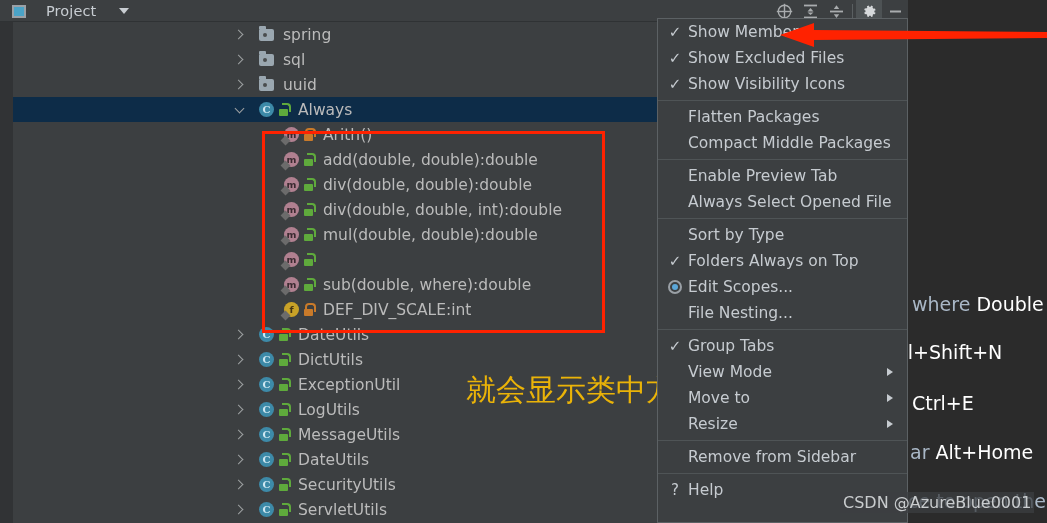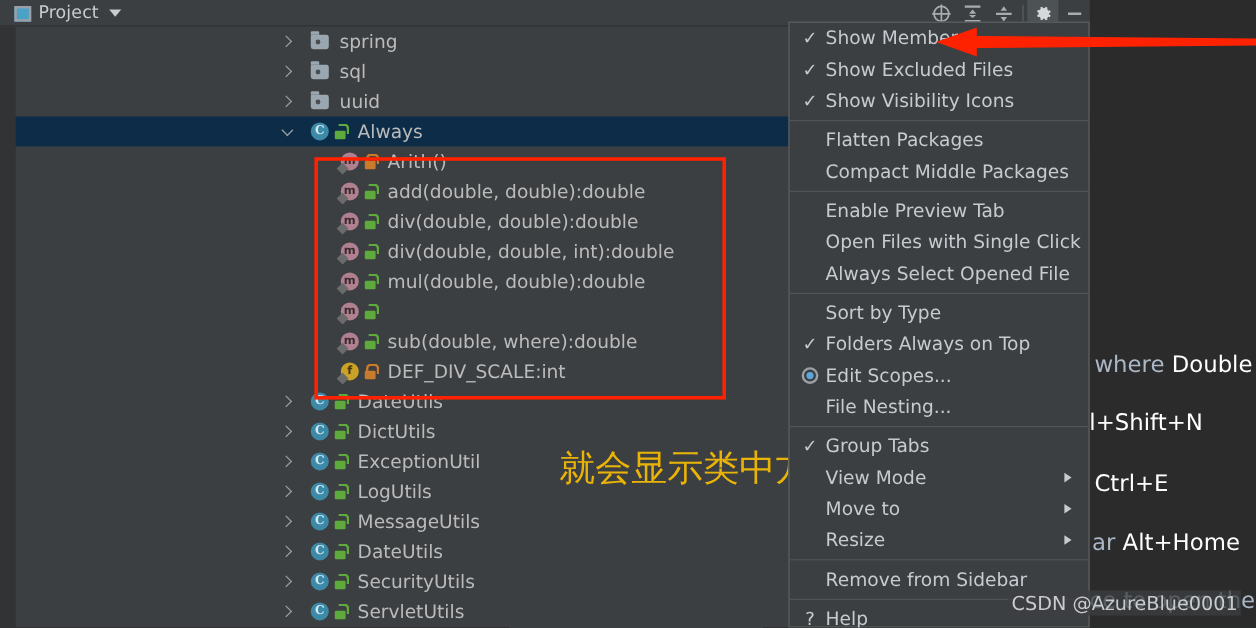--- a/index.html
+++ b/index.html
@@ -31,21 +31,21 @@
   }
   .toolwin-gutter {
     position: absolute; left: 0; top: 22px; width: 13px; height: 501px;
     background: #313335;
   }
   .toolwin-header {
     position: absolute; left: 0; top: 0; width: 908px; height: 22px;
     background: #3c3f41;
     border-bottom: 1px solid #2f3234;
   }
-  .th-left { position: absolute; left: 12px; top: 0; height: 22px; display: flex; align-items: center; gap: 6px; }
+  .th-left { position: absolute; left: 12px; top: 0; height: 22px; display: flex; align-items: center; gap: 20px; }
   .proj-swatch {
     width: 14px; height: 13px; border: 2px solid #9aa0a6; background: #4aa3c7;
     display: inline-block;
   }
   .th-title { color: #c8cdd2; font-size: 14.5px; letter-spacing: .1px; }
   .caret-down {
     width: 0; height: 0; border-left: 5px solid transparent; border-right: 5px solid transparent;
     border-top: 6px solid #c8cdd2; margin-left: 3px;
   }
   .th-right { position: absolute; right: 0; top: 0; height: 22px; display: flex; align-items: center; }
@@ -428,23 +428,20 @@
         <span class="mi-label">Flatten Packages</span>
       </div>
       <div class="mi">
         <span class="mi-label">Compact Middle Packages</span>
       </div>
       <div class="msep"></div>
       <div class="mi">
         <span class="mi-label">Enable Preview Tab</span>
       </div>
       <div class="mi">
-        <span class="mi-label">Open Files with Single Click</span>
-      </div>
-      <div class="mi">
         <span class="mi-label">Always Select Opened File</span>
       </div>
       <div class="msep"></div>
       <div class="mi">
         <span class="mi-label">Sort by Type</span>
       </div>
       <div class="mi">
         <span class="mi-check">✓</span>
         <span class="mi-label">Folders Always on Top</span>
       </div>

